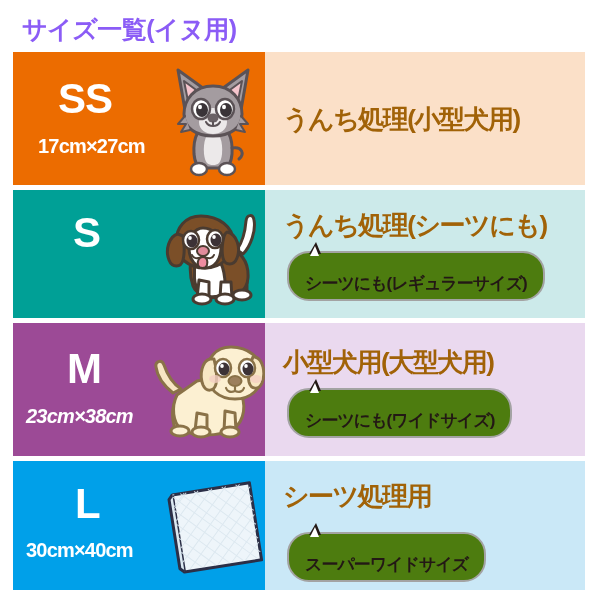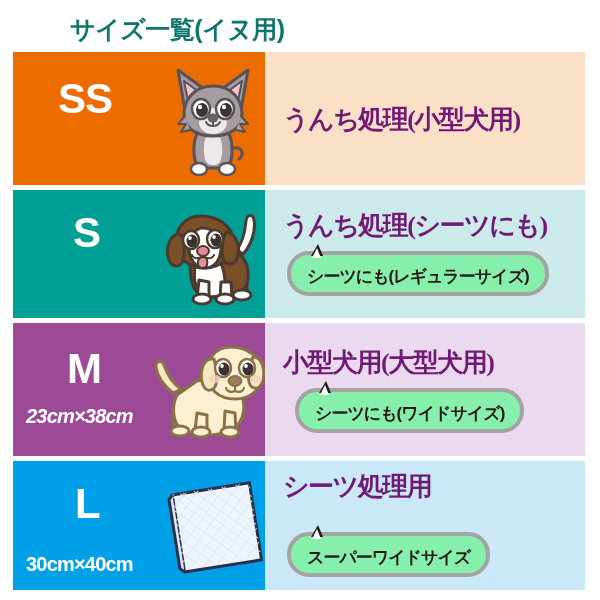--- a/index.html
+++ b/index.html
@@ -56,38 +56,37 @@
   .size-dim{
     font-size:20px;
     line-height:1;
     letter-spacing:-0.8px;
   }
   .dog-art{
     position:absolute;
   }
   .right-title{
     position:absolute;
-    color:#701a75;
+    color:#a16207;
     font-weight:bold;
     font-size:26px;
     letter-spacing:-1.5px;
     white-space:nowrap;
-    font-family:Liberation Serif, serif;
   }
   .bubble{
     position:absolute;
-    background:#86efac;
-    border:4px solid #a3a3a3;
+    background:#4d7c0f;
+    border:2px solid #a3a3a3;
     border-radius:22px;
     color:#231815;
     font-weight:bold;
     font-size:17px;
     letter-spacing:-1px;
     white-space:nowrap;
-    padding:12px 16px 5px 16px;
+    padding:21px 16px 5px 16px;
     line-height:1.15;
   }
   .bubble .tail{
     position:absolute;
     left:20px;top:-11px;
     width:0;height:0;
   }
   .bubble .tail:before{
     content:"";
     position:absolute;
@@ -104,25 +103,26 @@
     border-right:4px solid transparent;
     border-bottom:10px solid #ffffff;
   }
   svg{display:block;}
 </style>
 </head>
 <body>
 
 <div id="chart">
 
-  <div class="title" style="color: #0f766e; margin-left: 48px;">サイズ一覧(イヌ用)</div>
+  <div class="title" style="color: #8b5cf6;">サイズ一覧(イヌ用)</div>
 
   <div class="row" id="row-0" style="top:52px;height:133px;">
     <div class="left-cell" style="background: rgb(236, 108, 0);">
       <div class="size-label size-big" style="top:26px;left:45px;">SS</div>
+      <div class="size-label size-dim" style="top:84px;left:25px;">17cm×27cm</div>
       <div class="dog-art" style="left:152px;top:10px;">
         <svg width="96" height="118" viewBox="0 0 96 118">
           <g stroke="#5b5256" stroke-width="3" stroke-linejoin="round" stroke-linecap="round">
 
             <path d="M20 48 L13 8 L42 29 Z" fill="#a49ca0"></path>
             <path d="M76 48 L83 8 L54 29 Z" fill="#a49ca0"></path>
             <path d="M24 44 L19 19 L38 33 Z" fill="#f5c5cd" stroke-width="2"></path>
             <path d="M72 44 L77 19 L58 33 Z" fill="#f5c5cd" stroke-width="2"></path>
 
             <path d="M48 62 C33 62 28 76 29 92 C30 103 34 106 38 106 L58 106 C62 106 66 103 67 92 C68 76 63 62 48 62 Z" fill="#a49ca0"></path>
@@ -250,46 +250,46 @@
           <ellipse cx="62" cy="42" rx="6" ry="4" fill="#f4cfc3" opacity="0.8"></ellipse>
           <ellipse cx="103" cy="42" rx="6" ry="4" fill="#f4cfc3" opacity="0.8"></ellipse>
 
           <ellipse cx="82" cy="44" rx="6.5" ry="5" fill="#9c7f5c" stroke="#8a7248" stroke-width="2"></ellipse>
           <path d="M82 50 L82 54 M82 54 C77 56 74 54 73 51 M82 54 C87 56 90 54 91 51" fill="none" stroke="#8a7248" stroke-width="2.2" stroke-linecap="round"></path>
         </svg>
       </div>
     </div>
     <div class="right-cell" style="background: rgb(234, 217, 239);">
       <div class="right-title" style="left:18px;top:22px;">小型犬用(大型犬用)</div>
-      <div class="bubble" style="left:30px;top:65px;">
+      <div class="bubble" style="left:22px;top:65px;">
         <span class="tail"></span>
         <span>シーツにも(ワイドサイズ)</span>
       </div>
     </div>
   </div>
 
   <div class="row" id="row-3" style="top:461px;height:129px;">
     <div class="left-cell" style="background: rgb(0, 160, 233);">
       <div class="size-label size-big" style="top:22px;left:62px;">L</div>
-      <div class="size-label size-dim" style="top:93px;left:13px;">30cm×40cm</div>
+      <div class="size-label size-dim" style="top:79px;left:13px;">30cm×40cm</div>
       <div class="dog-art" style="left:143px;top:12px;">
         <svg width="115" height="110" viewBox="0 0 115 110">
           <g transform="rotate(-9 57 55)">
             <path d="M22 16 L100 16 L100 94 L22 94 Z" fill="#eef5fa" stroke="#2b2f47" stroke-width="3" stroke-linejoin="round"></path>
             <path d="M22 94 L18 90 L18 20 L22 16" fill="#dce9f2" stroke="#2b2f47" stroke-width="3" stroke-linejoin="round"></path>
             <g stroke="#dbe7ef" stroke-width="1" opacity="0.9">
               <path d="M34 16 L22 28 M48 16 L22 42 M62 16 L22 56 M76 16 L22 70 M90 16 L22 84 M100 20 L28 92 M100 34 L42 92 M100 48 L56 92 M100 62 L70 92 M100 76 L84 92"></path>
               <path d="M22 30 L36 16 M22 16 L24 16 M100 30 L86 16 M100 44 L72 16 M100 58 L58 16 M100 72 L44 16 M100 86 L30 16 M96 92 L22 18 M82 92 L22 32 M68 92 L22 46 M54 92 L22 60 M40 92 L22 74"></path>
             </g>
           </g>
         </svg>
       </div>
     </div>
     <div class="right-cell" style="background: rgb(202, 232, 247);">
-      <div class="right-title" style="left:18px;top:8px;">シーツ処理用</div>
+      <div class="right-title" style="left:18px;top:18px;">シーツ処理用</div>
       <div class="bubble" style="left:22px;top:71px;">
         <span class="tail"></span>
         <span>スーパーワイドサイズ</span>
       </div>
     </div>
   </div>
 
 </div>
 
 </body></html>

